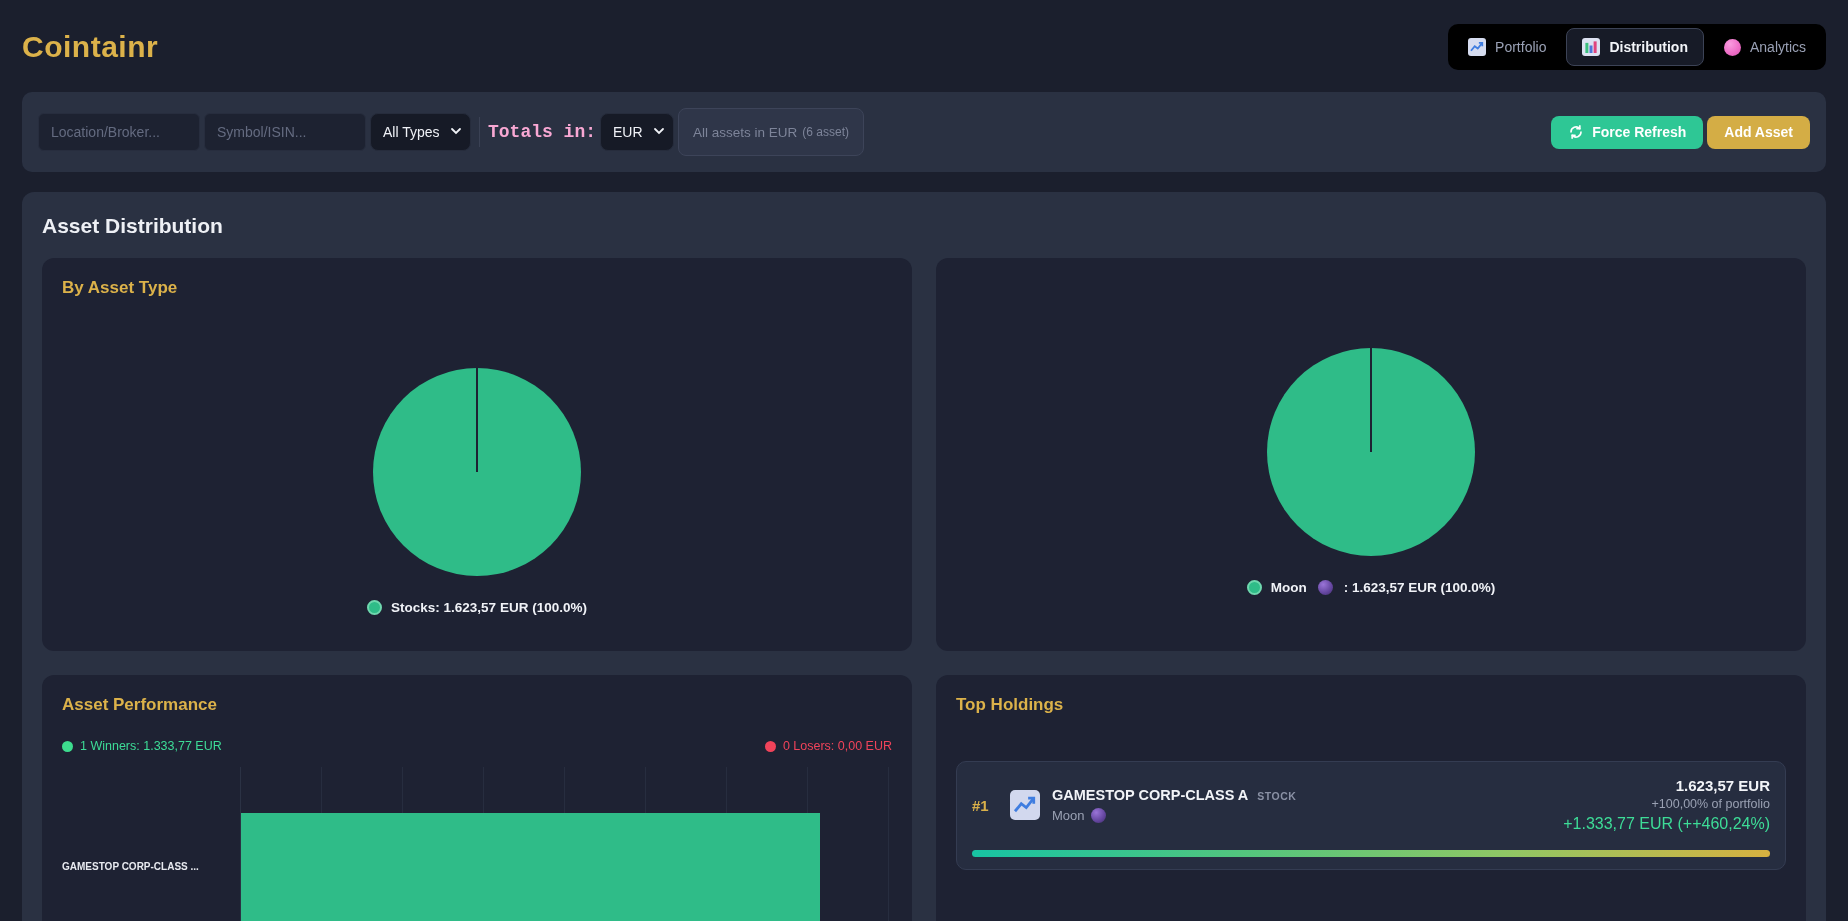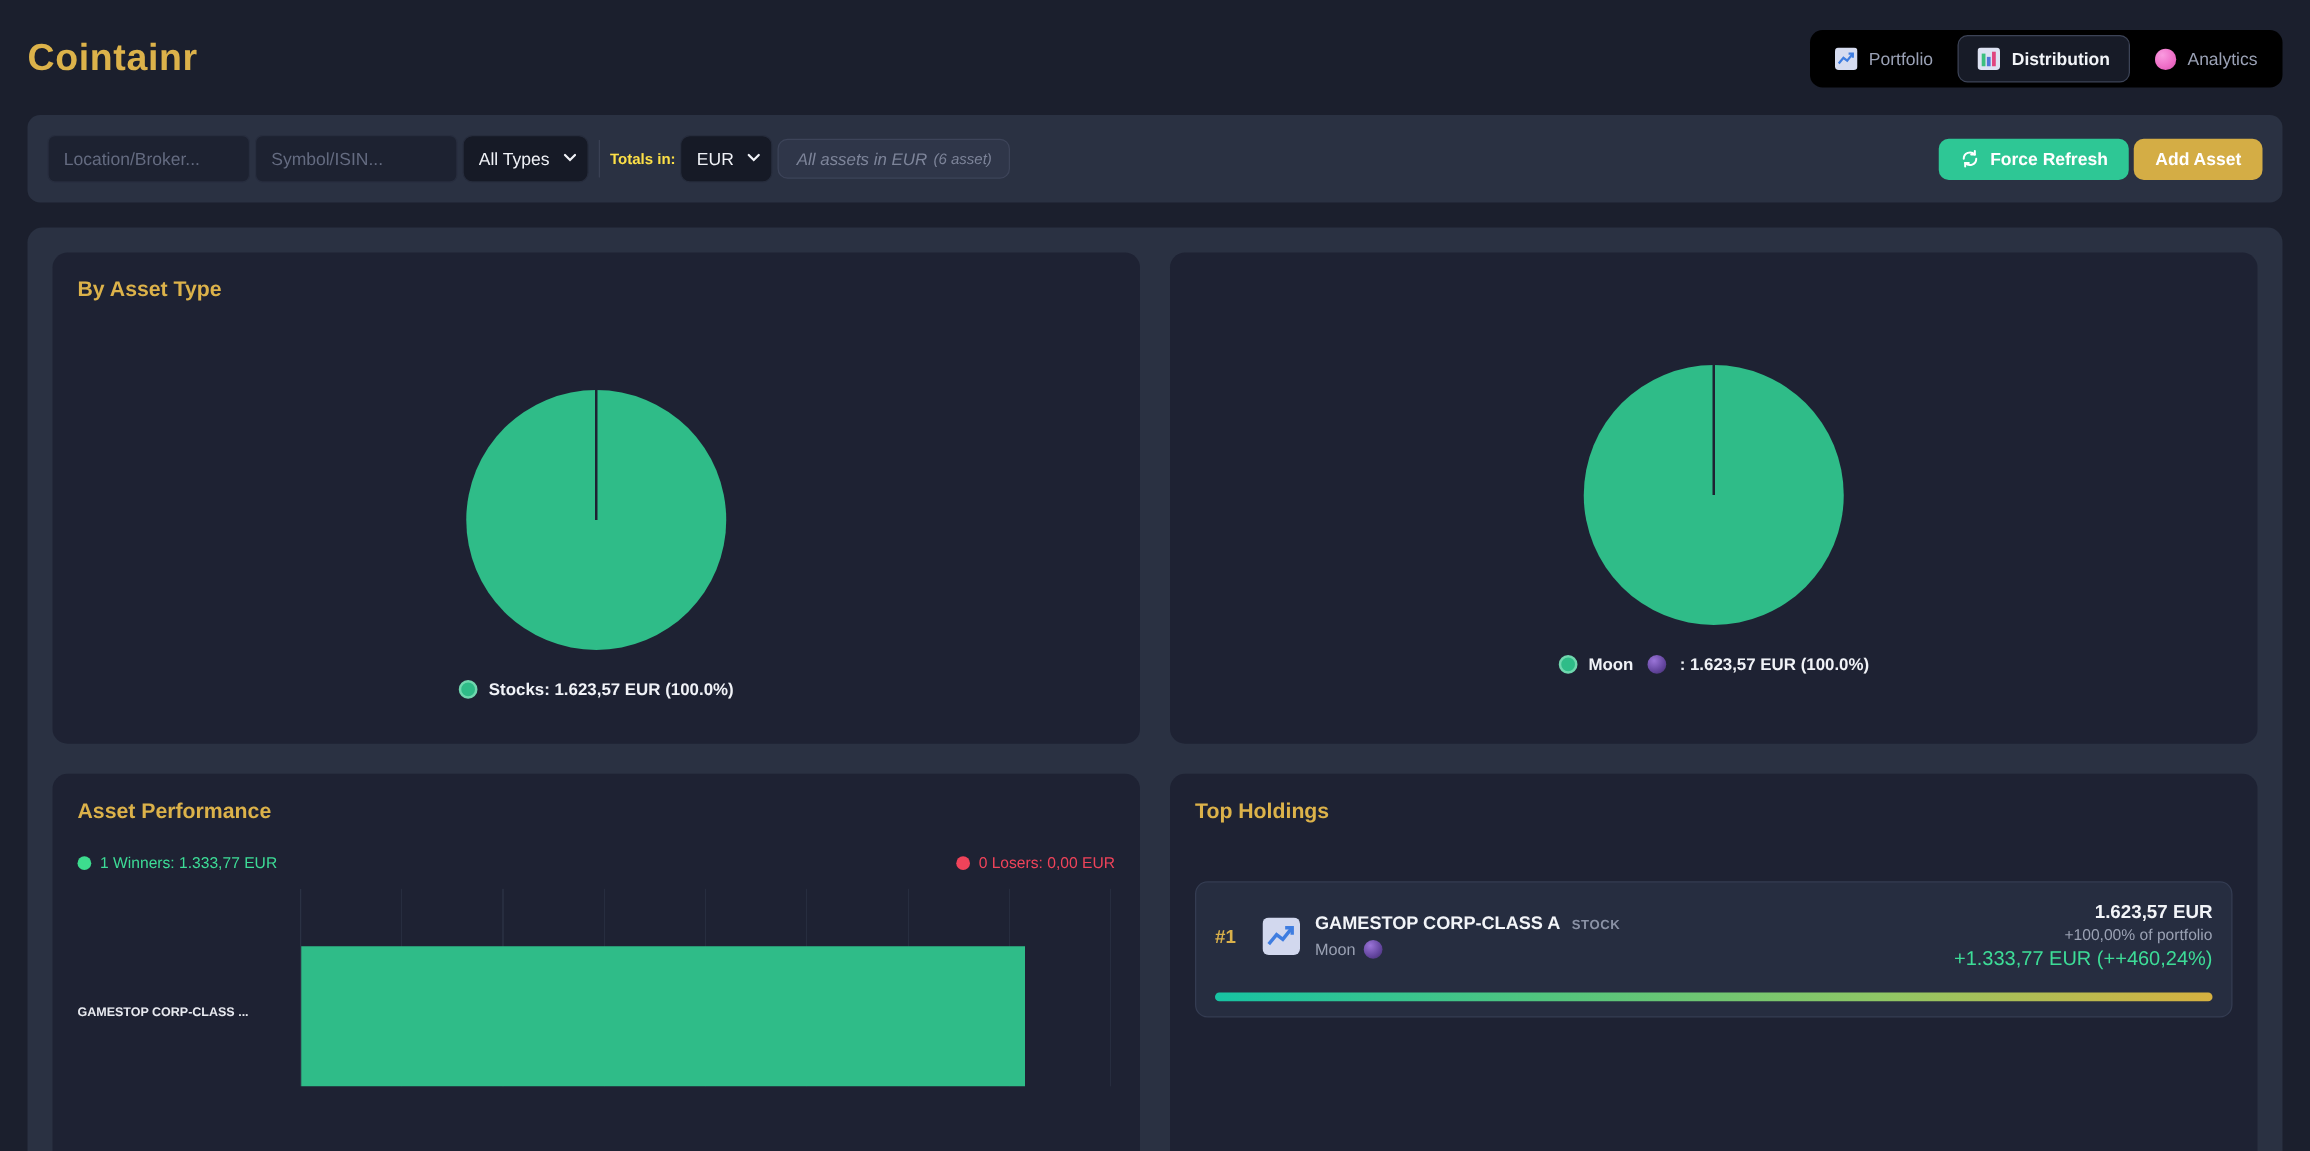--- a/index.html
+++ b/index.html
@@ -23,23 +23,23 @@
     display:flex;align-items:center;gap:4px;}
   .f-input{width:162px;height:38px;background:#1d2231;border:1px solid #272d3e;border-radius:6px;
     color:#e8eaf0;font-size:14px;padding:0 12px;font-family:inherit;outline:none;}
   .f-input::placeholder{color:#646b80;}
   .select-wrap{position:relative;display:inline-block;}
   .f-select{appearance:none;-webkit-appearance:none;height:38px;background:#161a26;color:#f0f2f7;
     border:1px solid #262c3c;border-radius:8px;font-size:14px;padding:0 30px 0 12px;
     font-family:inherit;outline:none;}
   .select-chevron{position:absolute;right:9px;top:12px;pointer-events:none;}
   .v-divider{width:1px;height:30px;background:#3a4154;margin:0 4px;}
-  .totals-label{font-size:12px;font-weight:700;color:#fde047;}
-  .assets-badge{height:32px;display:flex;align-items:center;gap:5px;background:#2f3649;
-    border:1px solid #3d4459;border-radius:8px;padding:0 14px;color:#7d8499;font-size:13.5px;font-style:italic;}
+  .totals-label{font-size:18px;font-weight:700;color:#f9a8d4;font-family:Liberation Mono, monospace;}
+  .assets-badge{height:48px;display:flex;align-items:center;gap:5px;background:#2f3649;
+    border:1px solid #3d4459;border-radius:8px;padding:0 14px;color:#7d8499;font-size:13.5px;}
   .assets-badge .count{font-size:12px;}
   .spacer{flex:1;}
   .btn{height:33px;border:none;border-radius:8px;font-size:14px;font-weight:700;color:#ffffff;
     display:flex;align-items:center;gap:8px;padding:0 17px;cursor:pointer;font-family:inherit;}
   .btn-green{background:#2ec795;}
   .btn-gold{background:#d4ad45;}
 
   
   .main-section{margin:20px 22px 0;background:#2a3142;border-radius:12px;padding:20px;height:900px;}
   .section-title{font-size:21px;font-weight:700;margin:2px 0 20px;color:#eef0f5;}
@@ -159,20 +159,21 @@
         <polyline points="6.2 21.4 6.2 17 10.6 17" fill="none"></polyline>
       </svg>
     <span>Force Refresh</span>
   </button>
   <button class="btn btn-gold">
     <span>Add Asset</span>
   </button>
 </div>
 
 <div class="main-section">
+  <div class="section-title">Asset Distribution</div>
 
   <div class="grid">
 
     <div class="card pie-card">
       <div class="card-title">By Asset Type</div>
       <div class="pie-area">
         <div class="pie"></div>
       </div>
       <div class="legend">
         <span class="legend-dot"></span>

